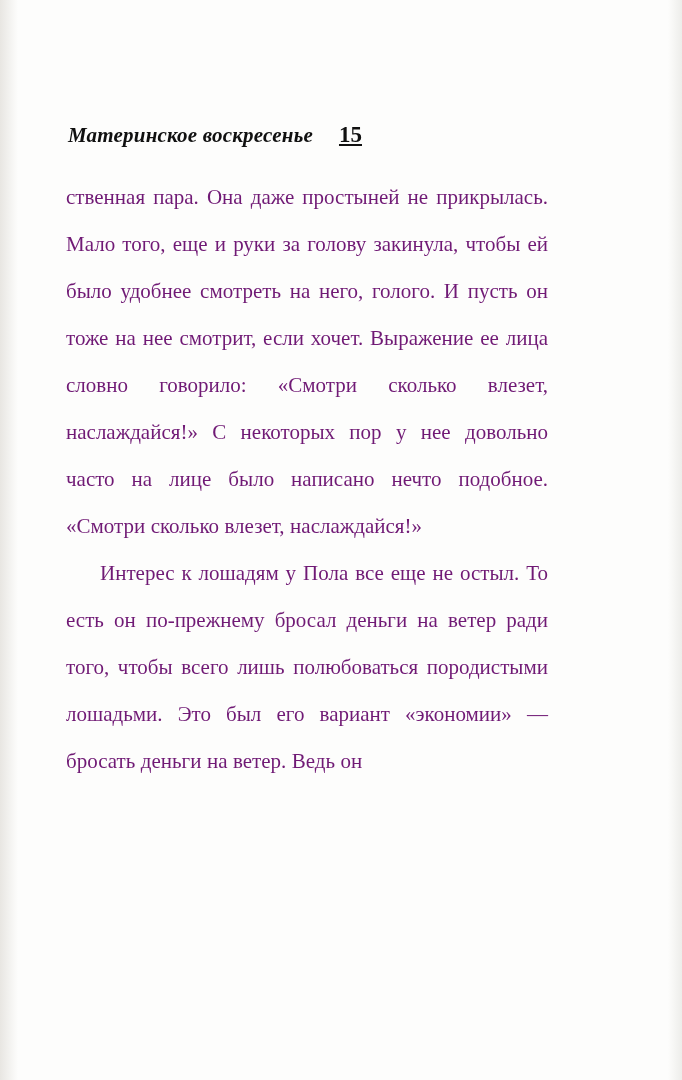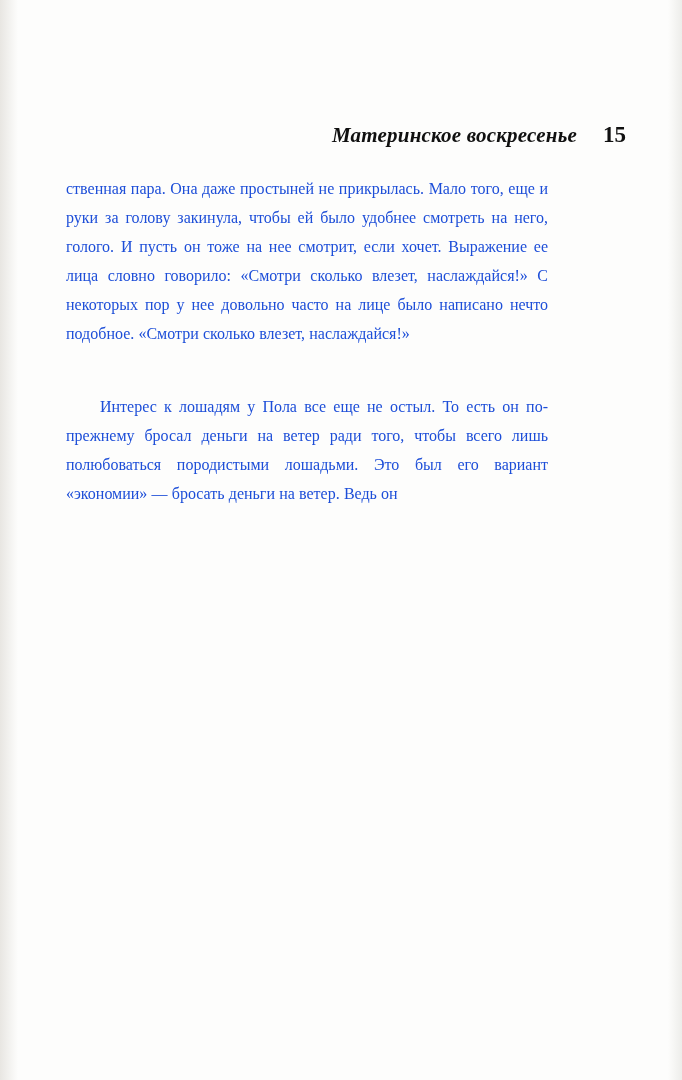--- a/index.html
+++ b/index.html
@@ -38,65 +38,65 @@
     position: absolute;
     right: 0; top: 0; bottom: 0;
     width: 14px;
     background: linear-gradient(to left, #ededea, rgba(255,255,255,0));
     pointer-events: none;
   }
 
   .running-head {
     position: absolute;
     left: 68px;
-    right: 56px;
+    right: 78px;
     top: 122px;
     height: 30px;
     display: flex;
     align-items: baseline;
-    justify-content: flex-end;
+    justify-content: flex-start;
   }
   .running-head .title {
     font-style: italic;
     font-weight: 700;
     font-size: 21px;
     letter-spacing: 0.2px;
     color: #101010;
     white-space: nowrap;
   }
   .running-head .folio {
     font-weight: 700;
     font-size: 23px;
     color: #101010;
     margin-left: 26px;
+    text-decoration: underline;
   }
 
   .text-block {
     position: absolute;
     left: 66px;
     top: 174px;
     width: 482px;
   }
 
   .text-block p {
     margin: 0;
-    font-size: 16px;
-    line-height: 29px;
+    font-size: 21px;
+    line-height: 47px;
     text-align: justify;
     text-align-last: left;
     word-spacing: 0.2px;
-    color: #1d4ed8;
+    color: #701a75;
     -webkit-font-smoothing: antialiased;
   }
   .text-block p + p {
     text-indent: 34px;
   }
   .text-block p.last {
     text-align: justify;
-    margin-top: 44px;
   }
 </style>
 </head>
 <body>
 
 <div class="page">
 
   <div class="running-head">
     <span class="title">Материнское воскресенье</span>
     <span class="folio">15</span>

